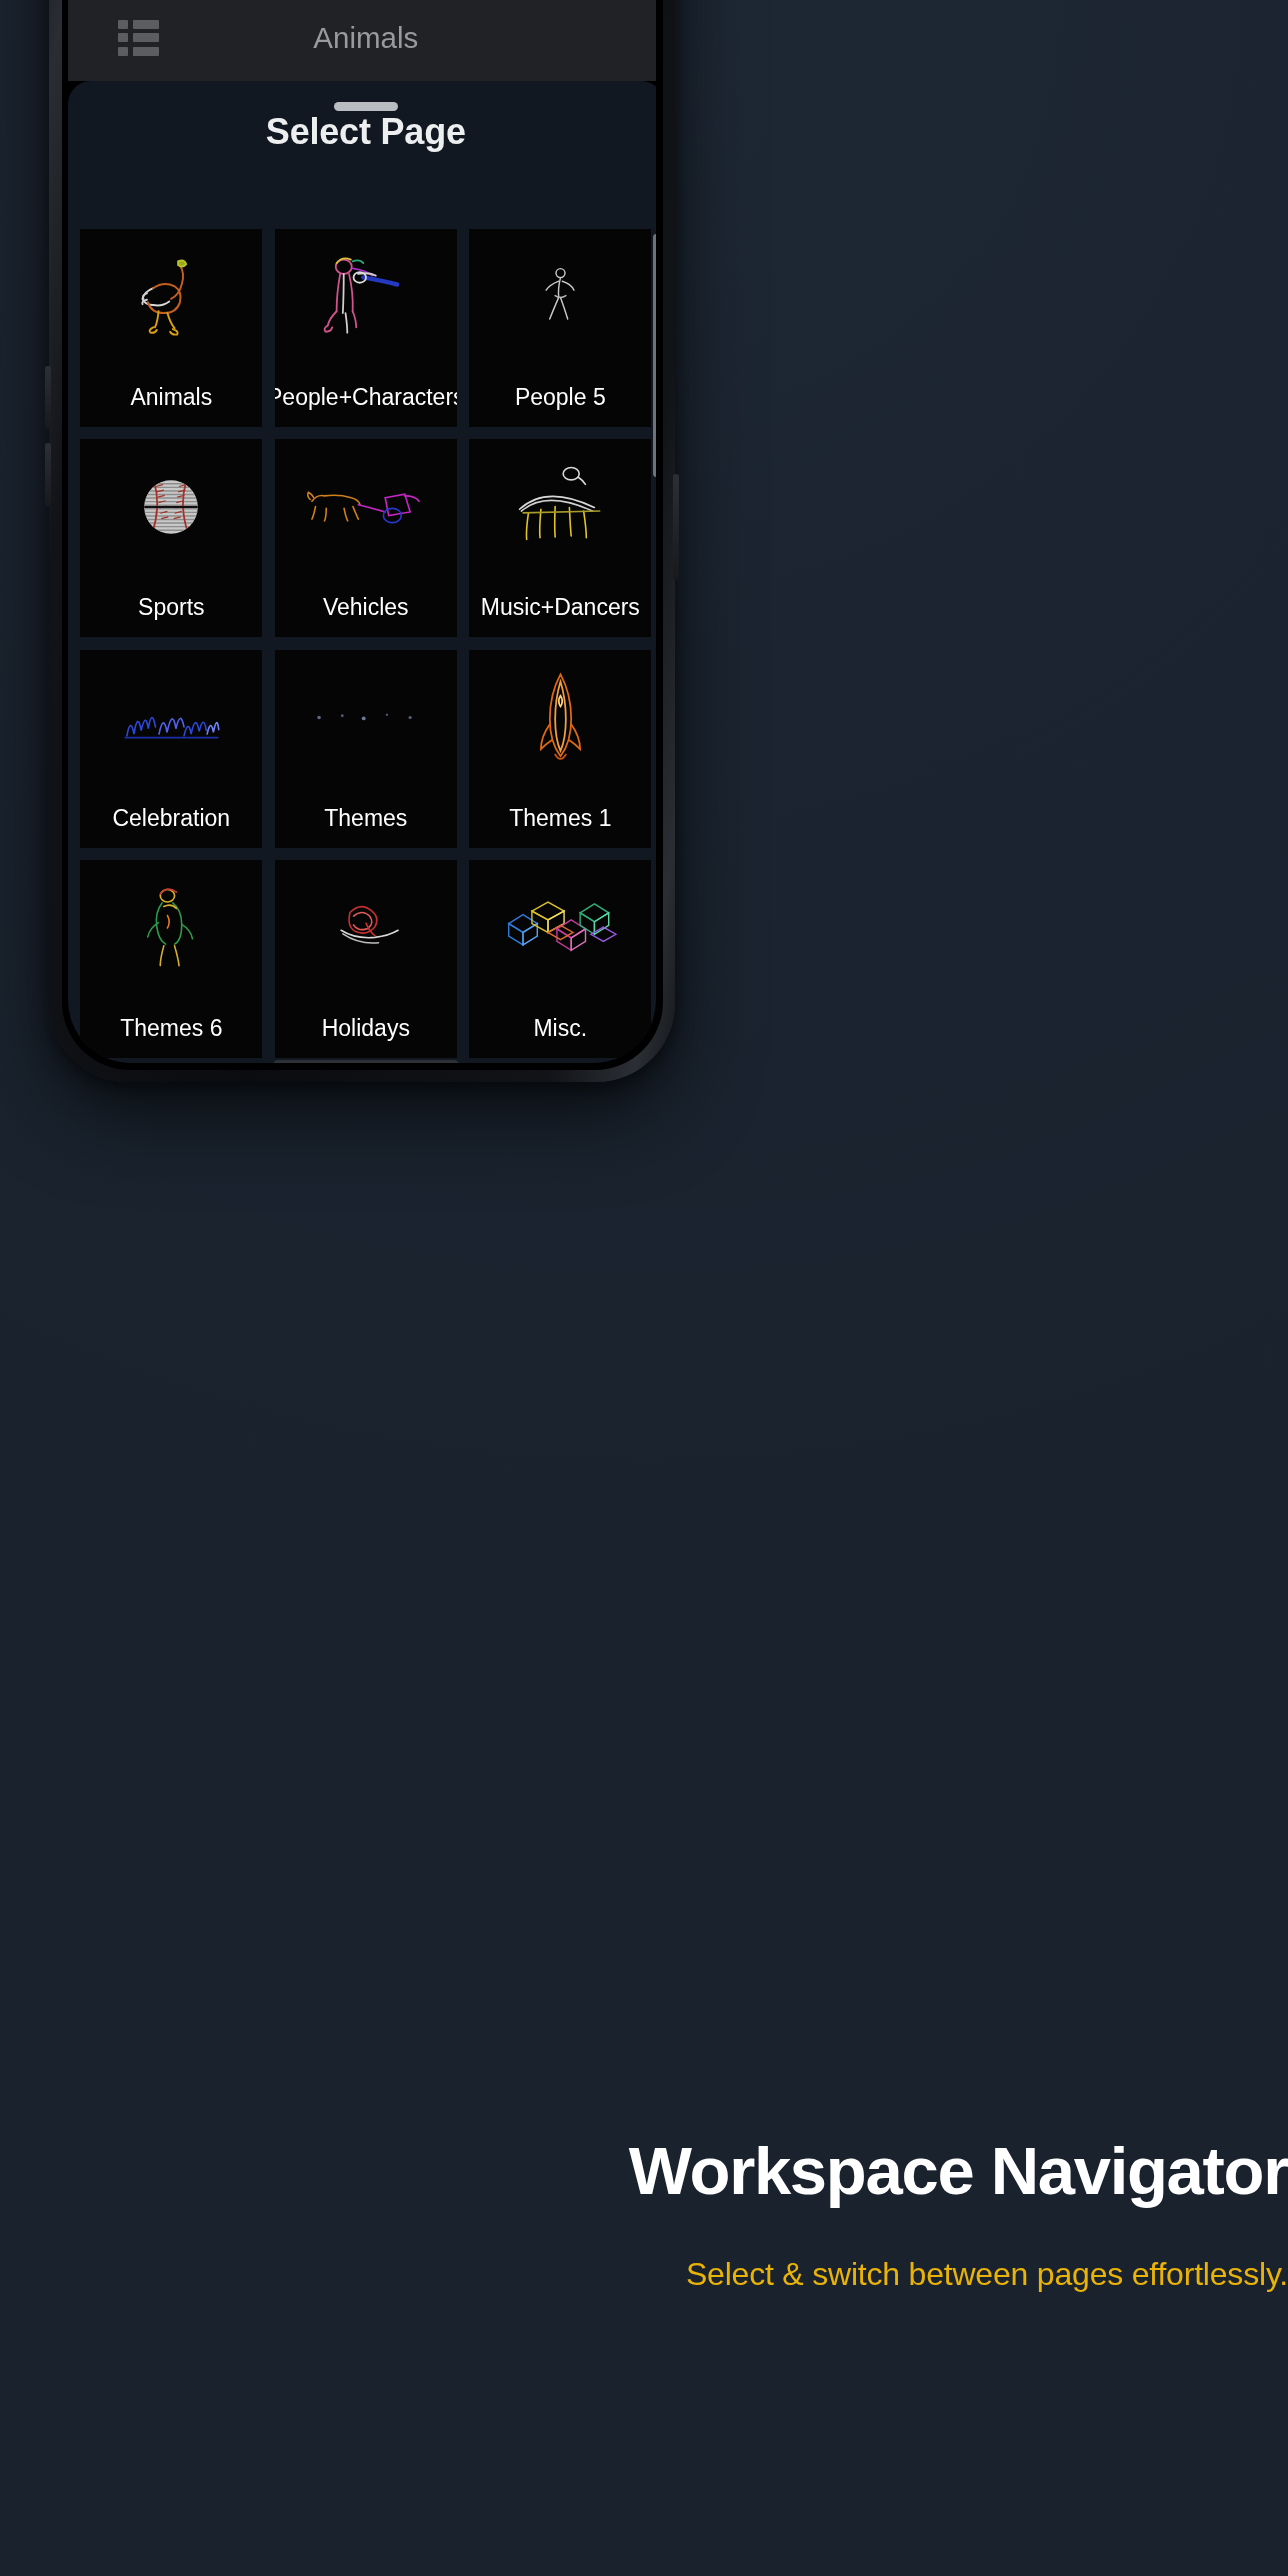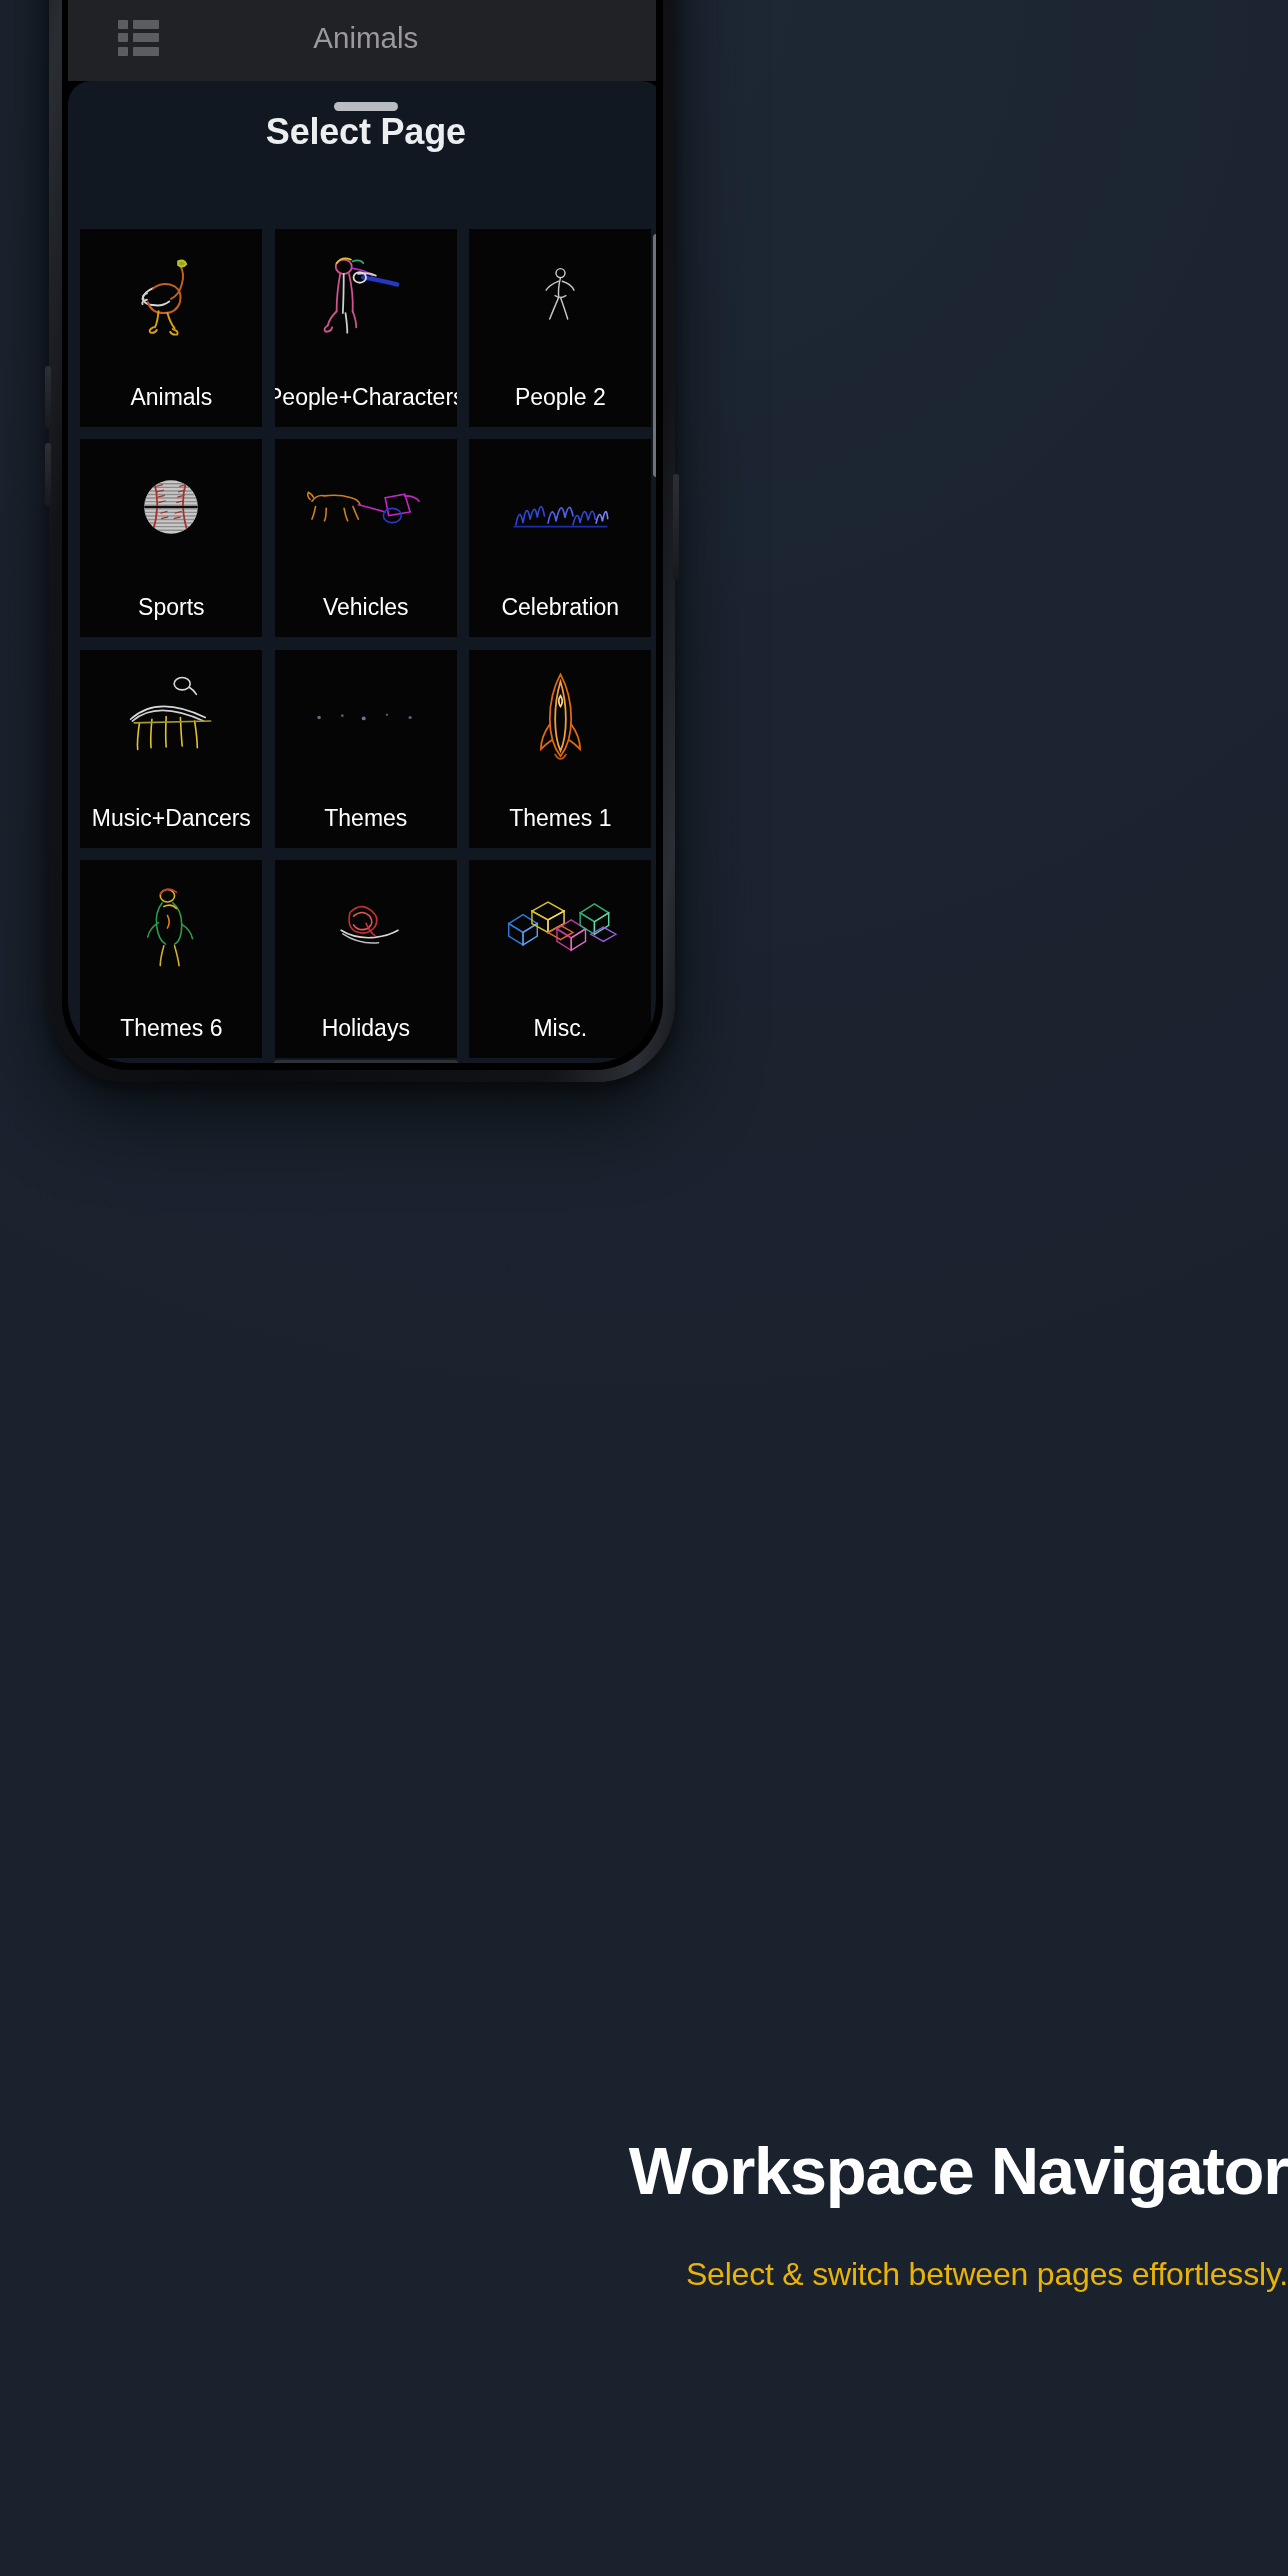--- a/index.html
+++ b/index.html
@@ -239,21 +239,21 @@
                 <div class="tile">
                   <div class="tile-art">
                     <svg width="47" height="63" viewBox="0 0 52 70" fill="none" stroke-width="1.6" stroke-linecap="round">
       <circle cx="26" cy="9" r="5" stroke="#c9c9c9"></circle>
       <path d="M26 14 q-3 12 -2 22" stroke="#c9c9c9"></path>
       <path d="M24 18 q-10 4 -14 10 M28 18 q10 3 13 10" stroke="#c9c9c9"></path>
       <path d="M24 36 q-6 14 -10 24 M26 36 q5 14 8 24" stroke="#c9c9c9"></path>
       <path d="M20 34 q6 4 12 0" stroke="#bbb"></path>
     </svg>
                   </div>
-                  <div class="tile-label">People 2</div>
+                  <div class="tile-label">People 5</div>
                 </div>
                 <div class="tile">
                   <div class="tile-art">
                     <svg width="66" height="66" viewBox="0 0 74 74">
       <defs>
                         <clipPath id="bc">
                           <circle cx="37" cy="37" r="30"></circle>
                         </clipPath>
                       </defs>
       <circle cx="37" cy="37" r="30" fill="#c8c8c8"></circle>
@@ -309,42 +309,42 @@
       <path d="M62 22 q16 4 30 8" stroke="#c427c4"></path>
       <path d="M92 14 l22 -4 l6 20 l-24 4z" stroke="#c427c4"></path>
       <ellipse cx="100" cy="34" rx="10" ry="8" stroke="#2b37c9"></ellipse>
       <path d="M114 12 q12 0 16 6" stroke="#c427c4"></path>
     </svg>
                   </div>
                   <div class="tile-label">Vehicles</div>
                 </div>
                 <div class="tile">
                   <div class="tile-art">
-                    <svg width="107" height="54" viewBox="0 0 120 60" fill="none" stroke-width="1.8" stroke-linecap="round">
-      <path d="M10 50 q4 -22 8 -2 q4 -26 8 -4 q5 -22 8 -2 q4 -24 8 -2" stroke="#2f48d8"></path>
-      <path d="M46 48 q5 -24 9 -2 q6 -28 10 -4 q5 -22 9 -2" stroke="#4f63ee"></path>
-      <path d="M74 50 q5 -20 8 -2 q5 -24 9 -3 q5 -20 8 -1" stroke="#2f48d8"></path>
-      <path d="M100 48 q4 -18 7 -2 q4 -20 6 -3" stroke="#7183f5"></path>
-      <path d="M8 52 l104 0" stroke="#1c2fa8"></path>
-    </svg>
-                  </div>
-                  <div class="tile-label">Celebration</div>
-                </div>
-                <div class="tile">
-                  <div class="tile-art">
                     <svg width="107" height="89" viewBox="0 0 120 100" fill="none" stroke-width="1.8" stroke-linecap="round">
       <ellipse cx="72" cy="12" rx="9" ry="7" stroke="#d8d8d8"></ellipse>
       <path d="M80 16 q6 4 8 8" stroke="#d8d8d8"></path>
       <path d="M14 52 q30 -28 84 -2" stroke="#d8d8d8"></path>
       <path d="M16 54 q28 -24 80 0" stroke="#cfcfcf"></path>
       <path d="M24 56 q-3 20 -2 30 M38 52 q-2 22 -1 32 M54 49 q-1 22 0 34 M70 50 q1 22 2 32 M86 54 q3 20 3 30" stroke="#e0c42a"></path>
       <path d="M18 56 l86 -2" stroke="#a89b2a"></path>
     </svg>
                   </div>
                   <div class="tile-label">Music+Dancers</div>
+                </div>
+                <div class="tile">
+                  <div class="tile-art">
+                    <svg width="107" height="54" viewBox="0 0 120 60" fill="none" stroke-width="1.8" stroke-linecap="round">
+      <path d="M10 50 q4 -22 8 -2 q4 -26 8 -4 q5 -22 8 -2 q4 -24 8 -2" stroke="#2f48d8"></path>
+      <path d="M46 48 q5 -24 9 -2 q6 -28 10 -4 q5 -22 9 -2" stroke="#4f63ee"></path>
+      <path d="M74 50 q5 -20 8 -2 q5 -24 9 -3 q5 -20 8 -1" stroke="#2f48d8"></path>
+      <path d="M100 48 q4 -18 7 -2 q4 -20 6 -3" stroke="#7183f5"></path>
+      <path d="M8 52 l104 0" stroke="#1c2fa8"></path>
+    </svg>
+                  </div>
+                  <div class="tile-label">Celebration</div>
                 </div>
                 <div class="tile">
                   <div class="tile-art">
                     <svg width="125" height="27" viewBox="0 0 140 30">
       <circle cx="18" cy="15" r="2" fill="#5b6a86"></circle>
       <circle cx="44" cy="13" r="1.6" fill="#4d5a72"></circle>
       <circle cx="68" cy="16" r="2.2" fill="#6b7a94"></circle>
       <circle cx="94" cy="12" r="1.4" fill="#46536a"></circle>
       <circle cx="120" cy="15" r="1.8" fill="#55melon"></circle>
       <circle cx="120" cy="15" r="1.8" fill="#556480"></circle>

